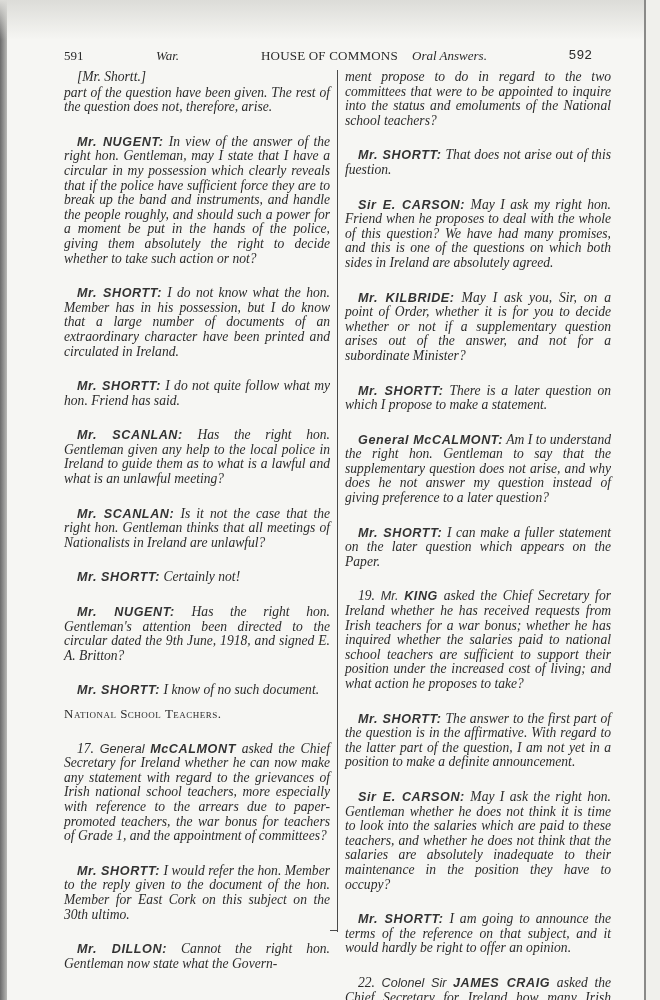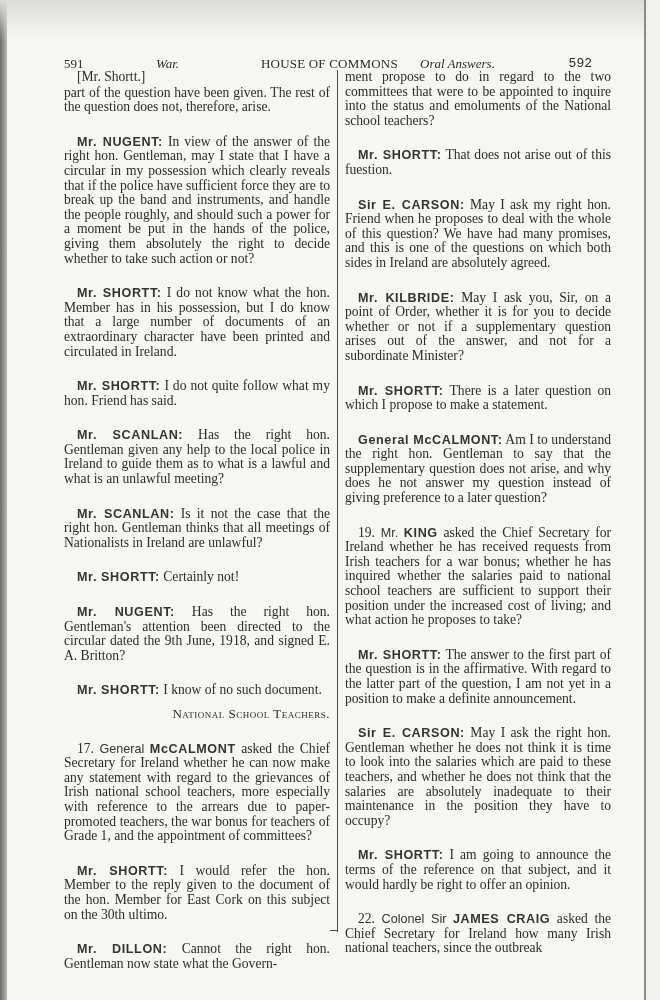--- a/index.html
+++ b/index.html
@@ -22,56 +22,56 @@
     background: #8a8a88;
   }
   .right-margin {
     position: absolute; left: 646px; top: 0; width: 14px; height: 1000px;
     background: #f0f0ec;
   }
   .running-head {
     position: absolute; left: 64px; top: 48px; width: 540px; height: 20px;
     font-size: 13px; font-family: "Liberation Serif", serif;
   }
-  .running-head span { position: absolute; top: 0; white-space: nowrap; margin-top: 8px; }
+  .running-head span { position: absolute; top: 0; white-space: nowrap; }
   .rh-pl { left: 0; }
   .rh-sec { left: 92px; font-style: italic; }
   .rh-title { left: 197px; letter-spacing: 0.2px; }
-  .rh-sub { left: 356px; font-style: italic; }
+  .rh-sub { left: 348px; font-style: italic; }
   .rh-pr { right: 12px; font-family: Liberation Mono, monospace; }
   .col {
     position: absolute; top: 70px; width: 266px;
     font-family: "Liberation Serif", serif;
     font-size: 13.6px; line-height: 14.6px;
     text-align: justify;
   }
   .col-left { left: 64px; }
   .col-right { left: 345px; }
   .divider {
     position: absolute; left: 337px; top: 70px; width: 1px; height: 862px;
     background: #4a4a4a;
   }
   .divider-foot {
     position: absolute; left: 330px; top: 930px; width: 8px; height: 1px;
     background: #4a4a4a;
   }
-  p { margin: 0 0 7px 0; }
+  p { margin: 0 0 7px 0; font-style: italic; }
   p.indent { text-indent: 13px; margin-top: 20px; }
   p.cont { text-indent: 0; }
   .speaker {
     font-family: "Liberation Sans", sans-serif; font-weight: bold;
     font-size: 12.6px; letter-spacing: 0.6px; color: #333;
   }
   .title-word {
     font-family: "Liberation Sans", sans-serif; font-weight: normal;
     font-size: 12.6px; color: #333;
   }
   .mr-tag { padding-left: 13px; margin-bottom: 1px; }
   .heading {
-    text-align: right; font-variant: small-caps; font-size: 13px;
+    text-align: left; font-variant: small-caps; font-size: 13px;
     letter-spacing: 0.5px; margin: 9px 0 6px 0;
   }
 </style>
 </head>
 <body>
 
 <div class="left-edge"></div>
 <div class="top-smudge"></div>
 <div class="right-margin"></div>
 <div class="right-rule"></div>
@@ -109,19 +109,20 @@
 <div class="divider-foot"></div>
 
 <div class="col col-right">
   <p class="cont">ment propose to do in regard to the two committees that were to be appointed to inquire into the status and emoluments of the National school teachers?</p>
   <div id="right-paras">
       <p class="indent"><span class="speaker">Mr. SHORTT:</span> <span>That does not arise out of this fuestion.</span></p>
       <p class="indent"><span class="speaker">Sir E. CARSON:</span> <span>May I ask my right hon. Friend when he proposes to deal with the whole of this question? We have had many promises, and this is one of the questions on which both sides in Ireland are absolutely agreed.</span></p>
       <p class="indent"><span class="speaker">Mr. KILBRIDE:</span> <span>May I ask you, Sir, on a point of Order, whether it is for you to decide whether or not if a supplementary question arises out of the answer, and not for a subordinate Minister?</span></p>
       <p class="indent"><span class="speaker">Mr. SHORTT:</span> <span>There is a later question on which I propose to make a statement.</span></p>
       <p class="indent"><span class="speaker">General McCALMONT:</span> <span>Am I to understand the right hon. Gentleman to say that the supplementary question does not arise, and why does he not answer my question instead of giving preference to a later question?</span></p>
+      <p class="indent"><span class="speaker">Mr. SHORTT:</span> <span>I can make a fuller statement on the later question which appears on the Paper.</span></p>
       <p class="indent"><span>19.</span> <span class="title-word">Mr.</span> <span class="speaker">KING</span> <span>asked the Chief Secretary for Ireland whether he has received requests from Irish teachers for a war bonus; whether he has inquired whether the salaries paid to national school teachers are sufficient to support their position under the increased cost of living; and what action he proposes to take?</span></p>
       <p class="indent"><span class="speaker">Mr. SHORTT:</span> <span>The answer to the first part of the question is in the affirmative. With regard to the latter part of the question, I am not yet in a position to make a definite announcement.</span></p>
       <p class="indent"><span class="speaker">Sir E. CARSON:</span> <span>May I ask the right hon. Gentleman whether he does not think it is time to look into the salaries which are paid to these teachers, and whether he does not think that the salaries are absolutely inadequate to their maintenance in the position they have to occupy?</span></p>
       <p class="indent"><span class="speaker">Mr. SHORTT:</span> <span>I am going to announce the terms of the reference on that subject, and it would hardly be right to offer an opinion.</span></p>
       <p class="indent"><span>22.</span> <span class="title-word">Colonel Sir</span> <span class="speaker">JAMES CRAIG</span> <span>asked the Chief Secretary for Ireland how many Irish national teachers, since the outbreak</span></p>
     </div>
 </div>
 
 </body></html>

